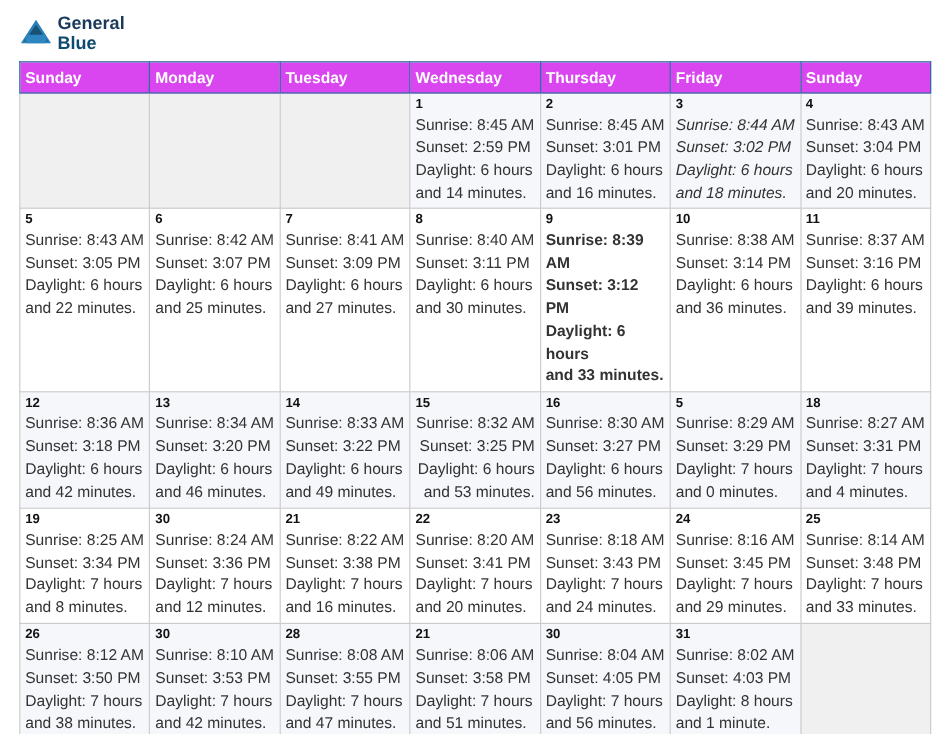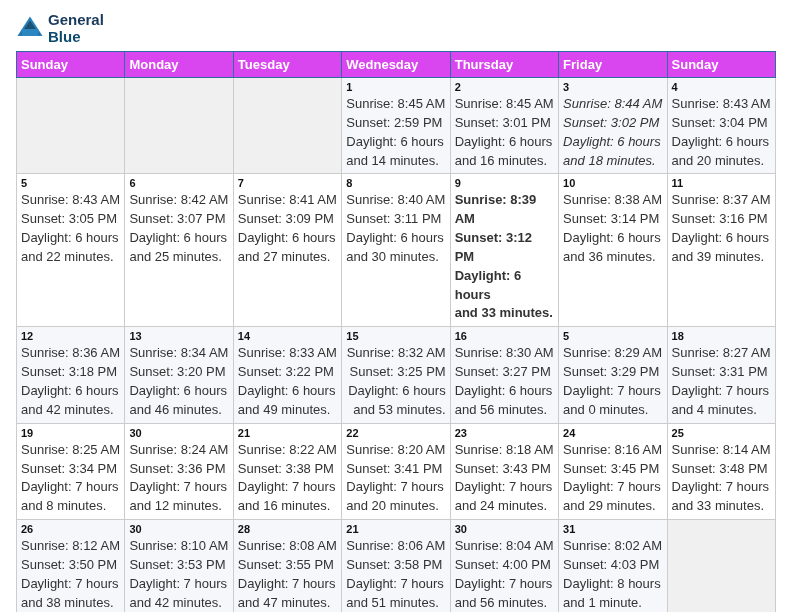--- a/index.html
+++ b/index.html
@@ -339,21 +339,21 @@
           <td>
             <span class="day-num">21</span>
             <div class="day-info" style="white-space: pre-line;">Sunrise: 8:06 AM
 Sunset: 3:58 PM
 Daylight: 7 hours
 and 51 minutes.</div>
           </td>
           <td>
             <span class="day-num">30</span>
             <div class="day-info" style="white-space: pre-line;">Sunrise: 8:04 AM
-Sunset: 4:00 PM
+Sunset: 4:05 PM
 Daylight: 7 hours
 and 56 minutes.</div>
           </td>
           <td>
             <span class="day-num">31</span>
             <div class="day-info" style="white-space: pre-line;">Sunrise: 8:02 AM
 Sunset: 4:03 PM
 Daylight: 8 hours
 and 1 minute.</div>
           </td>

